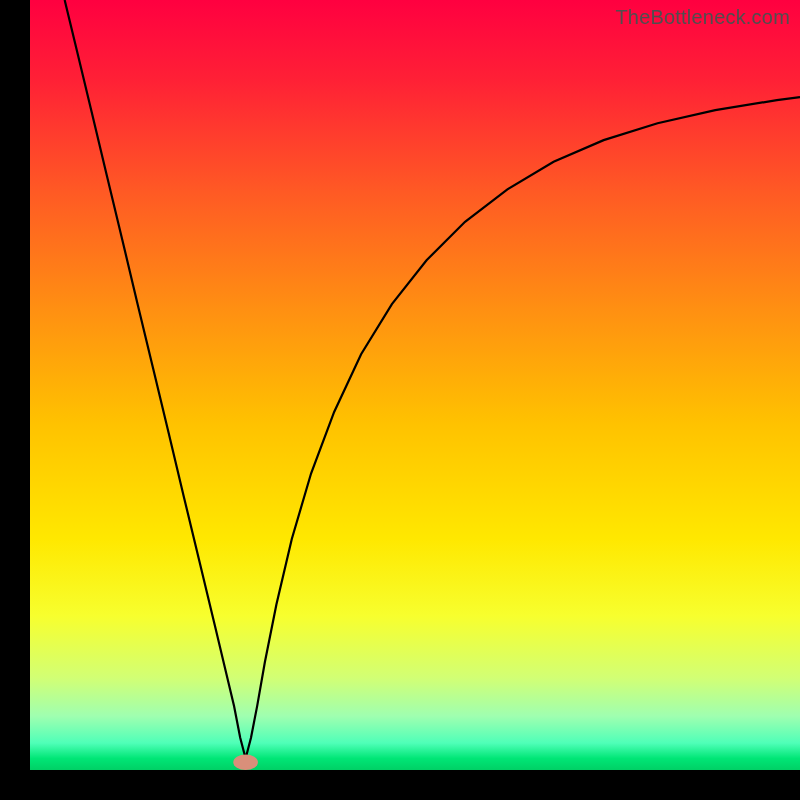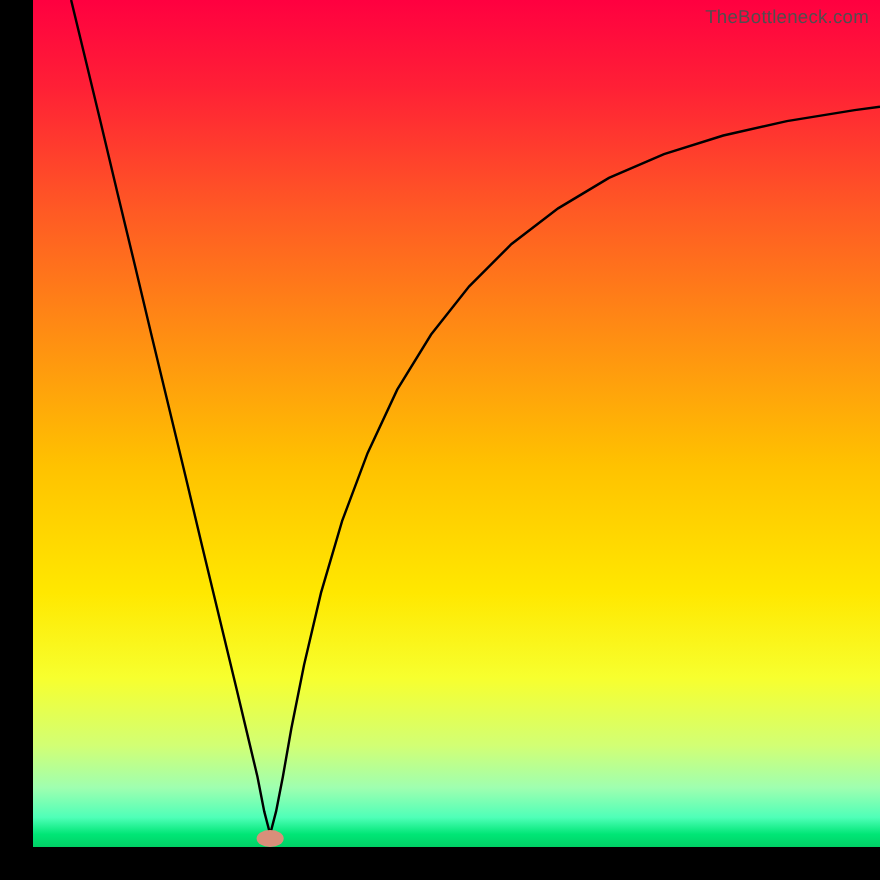--- a/index.html
+++ b/index.html
@@ -24,21 +24,21 @@
     left: 0;
     top: 0;
     width: 770px;
     height: 770px;
   }
   .watermark {
     position: absolute;
     top: 6px;
     right: 10px;
     color: #4f4f4f;
-    font-size: 17px;
+    font-size: 20px;
     font-weight: 500;
     letter-spacing: 0.2px;
   }
   svg { display: block; }
 </style>
 </head>
 <body>
 
 <div class="frame">
   <svg class="plot" viewBox="0 0 770 770" preserveAspectRatio="none">

